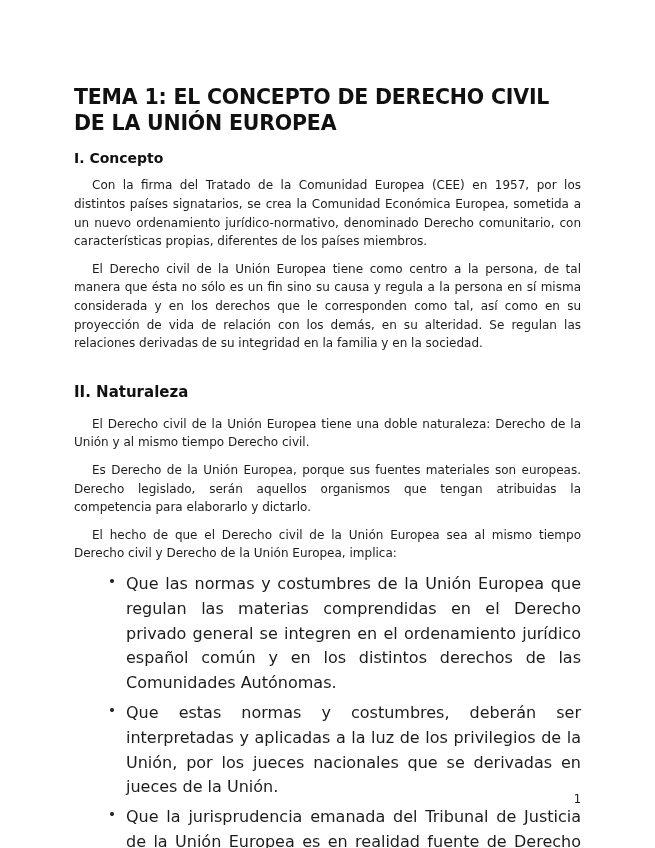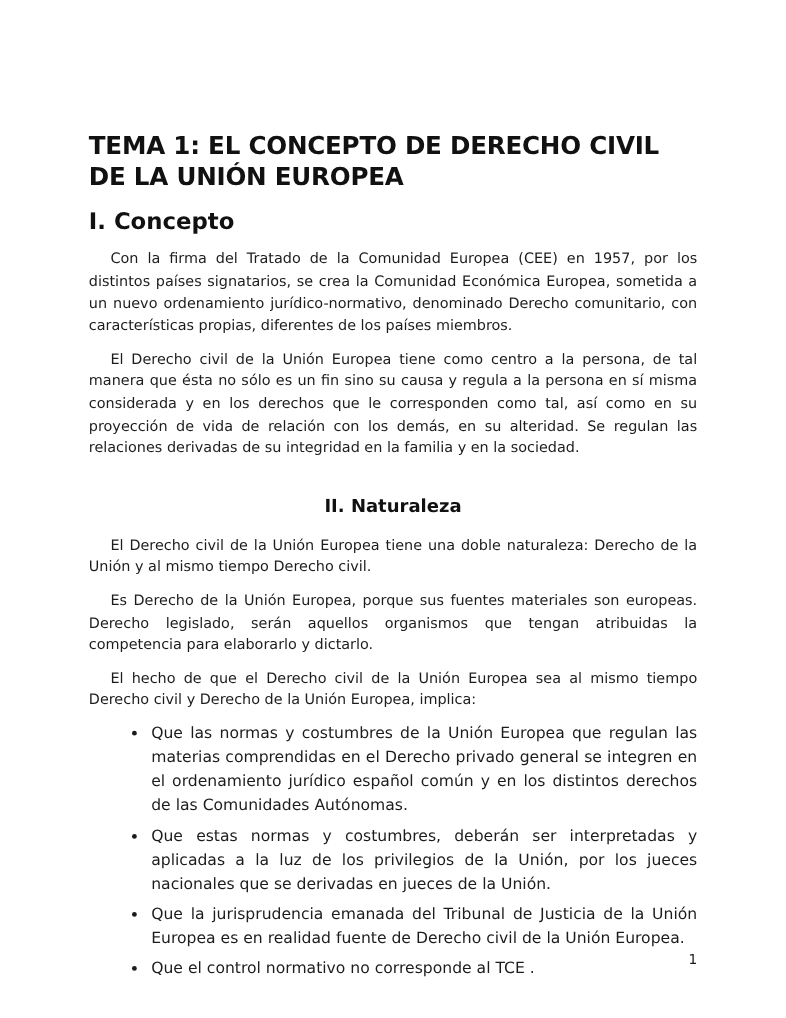--- a/index.html
+++ b/index.html
@@ -15,59 +15,58 @@
     position: relative;
     overflow: hidden;
   }
   .page {
     position: absolute;
     left: 0; top: 0;
     width: 655px;
     height: 848px;
     background: #ffffff;
     box-sizing: border-box;
-    padding: 108px 74px 30px 74px;
+    padding: 84px 74px 30px 74px;
   }
   .doc-title {
     font-family: "DejaVu Sans", sans-serif;
     font-size: 20.5px;
     font-weight: bold;
     line-height: 1.28;
     letter-spacing: -0.2px;
     margin: 0 0 14px 0;
     color: #111111;
   }
   .h2 {
-    font-size: 19px;
+    font-size: 14px;
     font-weight: bold;
     margin: 0 0 10px 0;
     color: #111111;
   }
   .h2.spaced {
     margin-top: 30px;
     margin-bottom: 14px;
     font-size: 15px;
-    text-align: center;
   }
   p.body {
     font-size: 12px;
     line-height: 1.55;
     text-align: justify;
     margin: 0 0 9px 0;
     text-indent: 18px;
     color: #1c1c1c;
   }
   ul.bullets {
     list-style: none;
     margin: 4px 0 0 0;
     padding: 0 0 0 36px;
   }
   ul.bullets li {
     position: relative;
-    font-size: 13px;
+    font-size: 16px;
     line-height: 1.55;
     text-align: justify;
     margin-bottom: 5px;
     padding-left: 16px;
     color: #1c1c1c;
   }
   ul.bullets li::before {
     content: "";
     position: absolute;
     left: 0;

